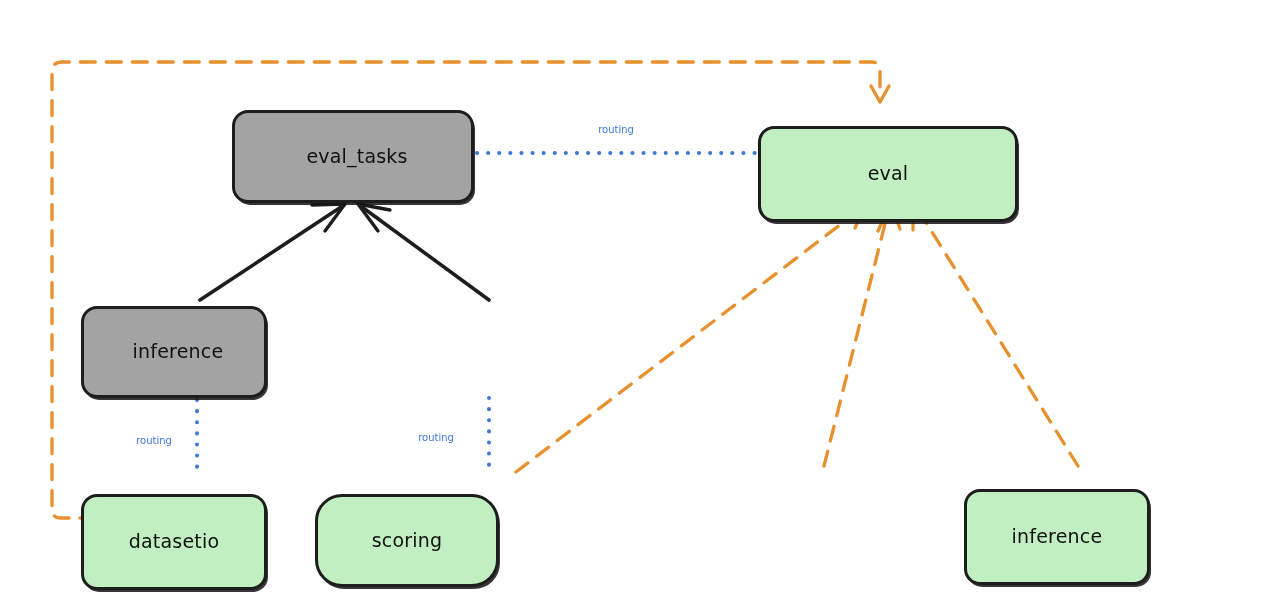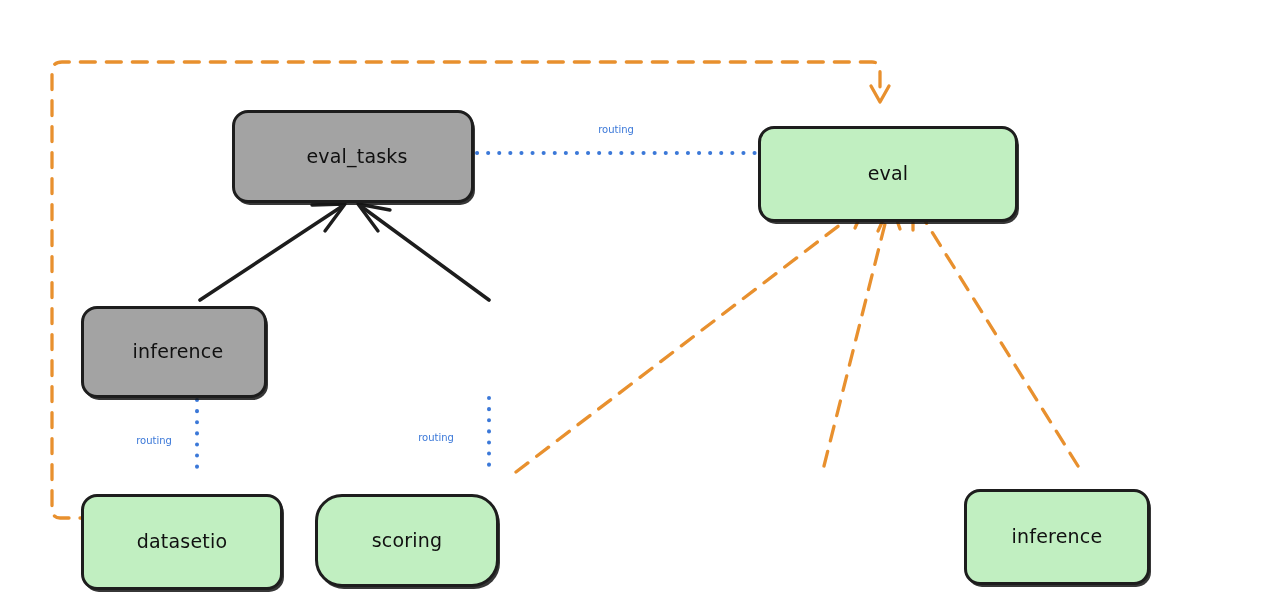--- a/index.html
+++ b/index.html
@@ -100,21 +100,21 @@
 
   <div class="node provider" id="node-eval" style="left:758px; top:105px; width:260px; height:96px;">
     <span class="node-label">eval</span>
   </div>
 
   <div class="node api" id="node-datasets" style="left:81px; top:306px; width:186px; height:92px;">
     <span class="node-label">inference</span>
   </div>
 
 
-  <div class="node provider" id="node-datasetio" style="left:81px; top:473px; width:202px; height:96px;text-align:right;">
+  <div class="node provider" id="node-datasetio" style="left:81px; top:473px; width:186px; height:96px;text-align:right;">
     <span class="node-label">datasetio</span>
   </div>
 
   <div class="node provider" id="node-scoring" style="left:315px; top:473px; width:184px; height:93px;border-radius:27px;">
     <span class="node-label">scoring</span>
   </div>
 
 
   <div class="node provider" id="node-inference" style="left:964px; top:468px; width:186px; height:96px;">
     <span class="node-label">inference</span>

